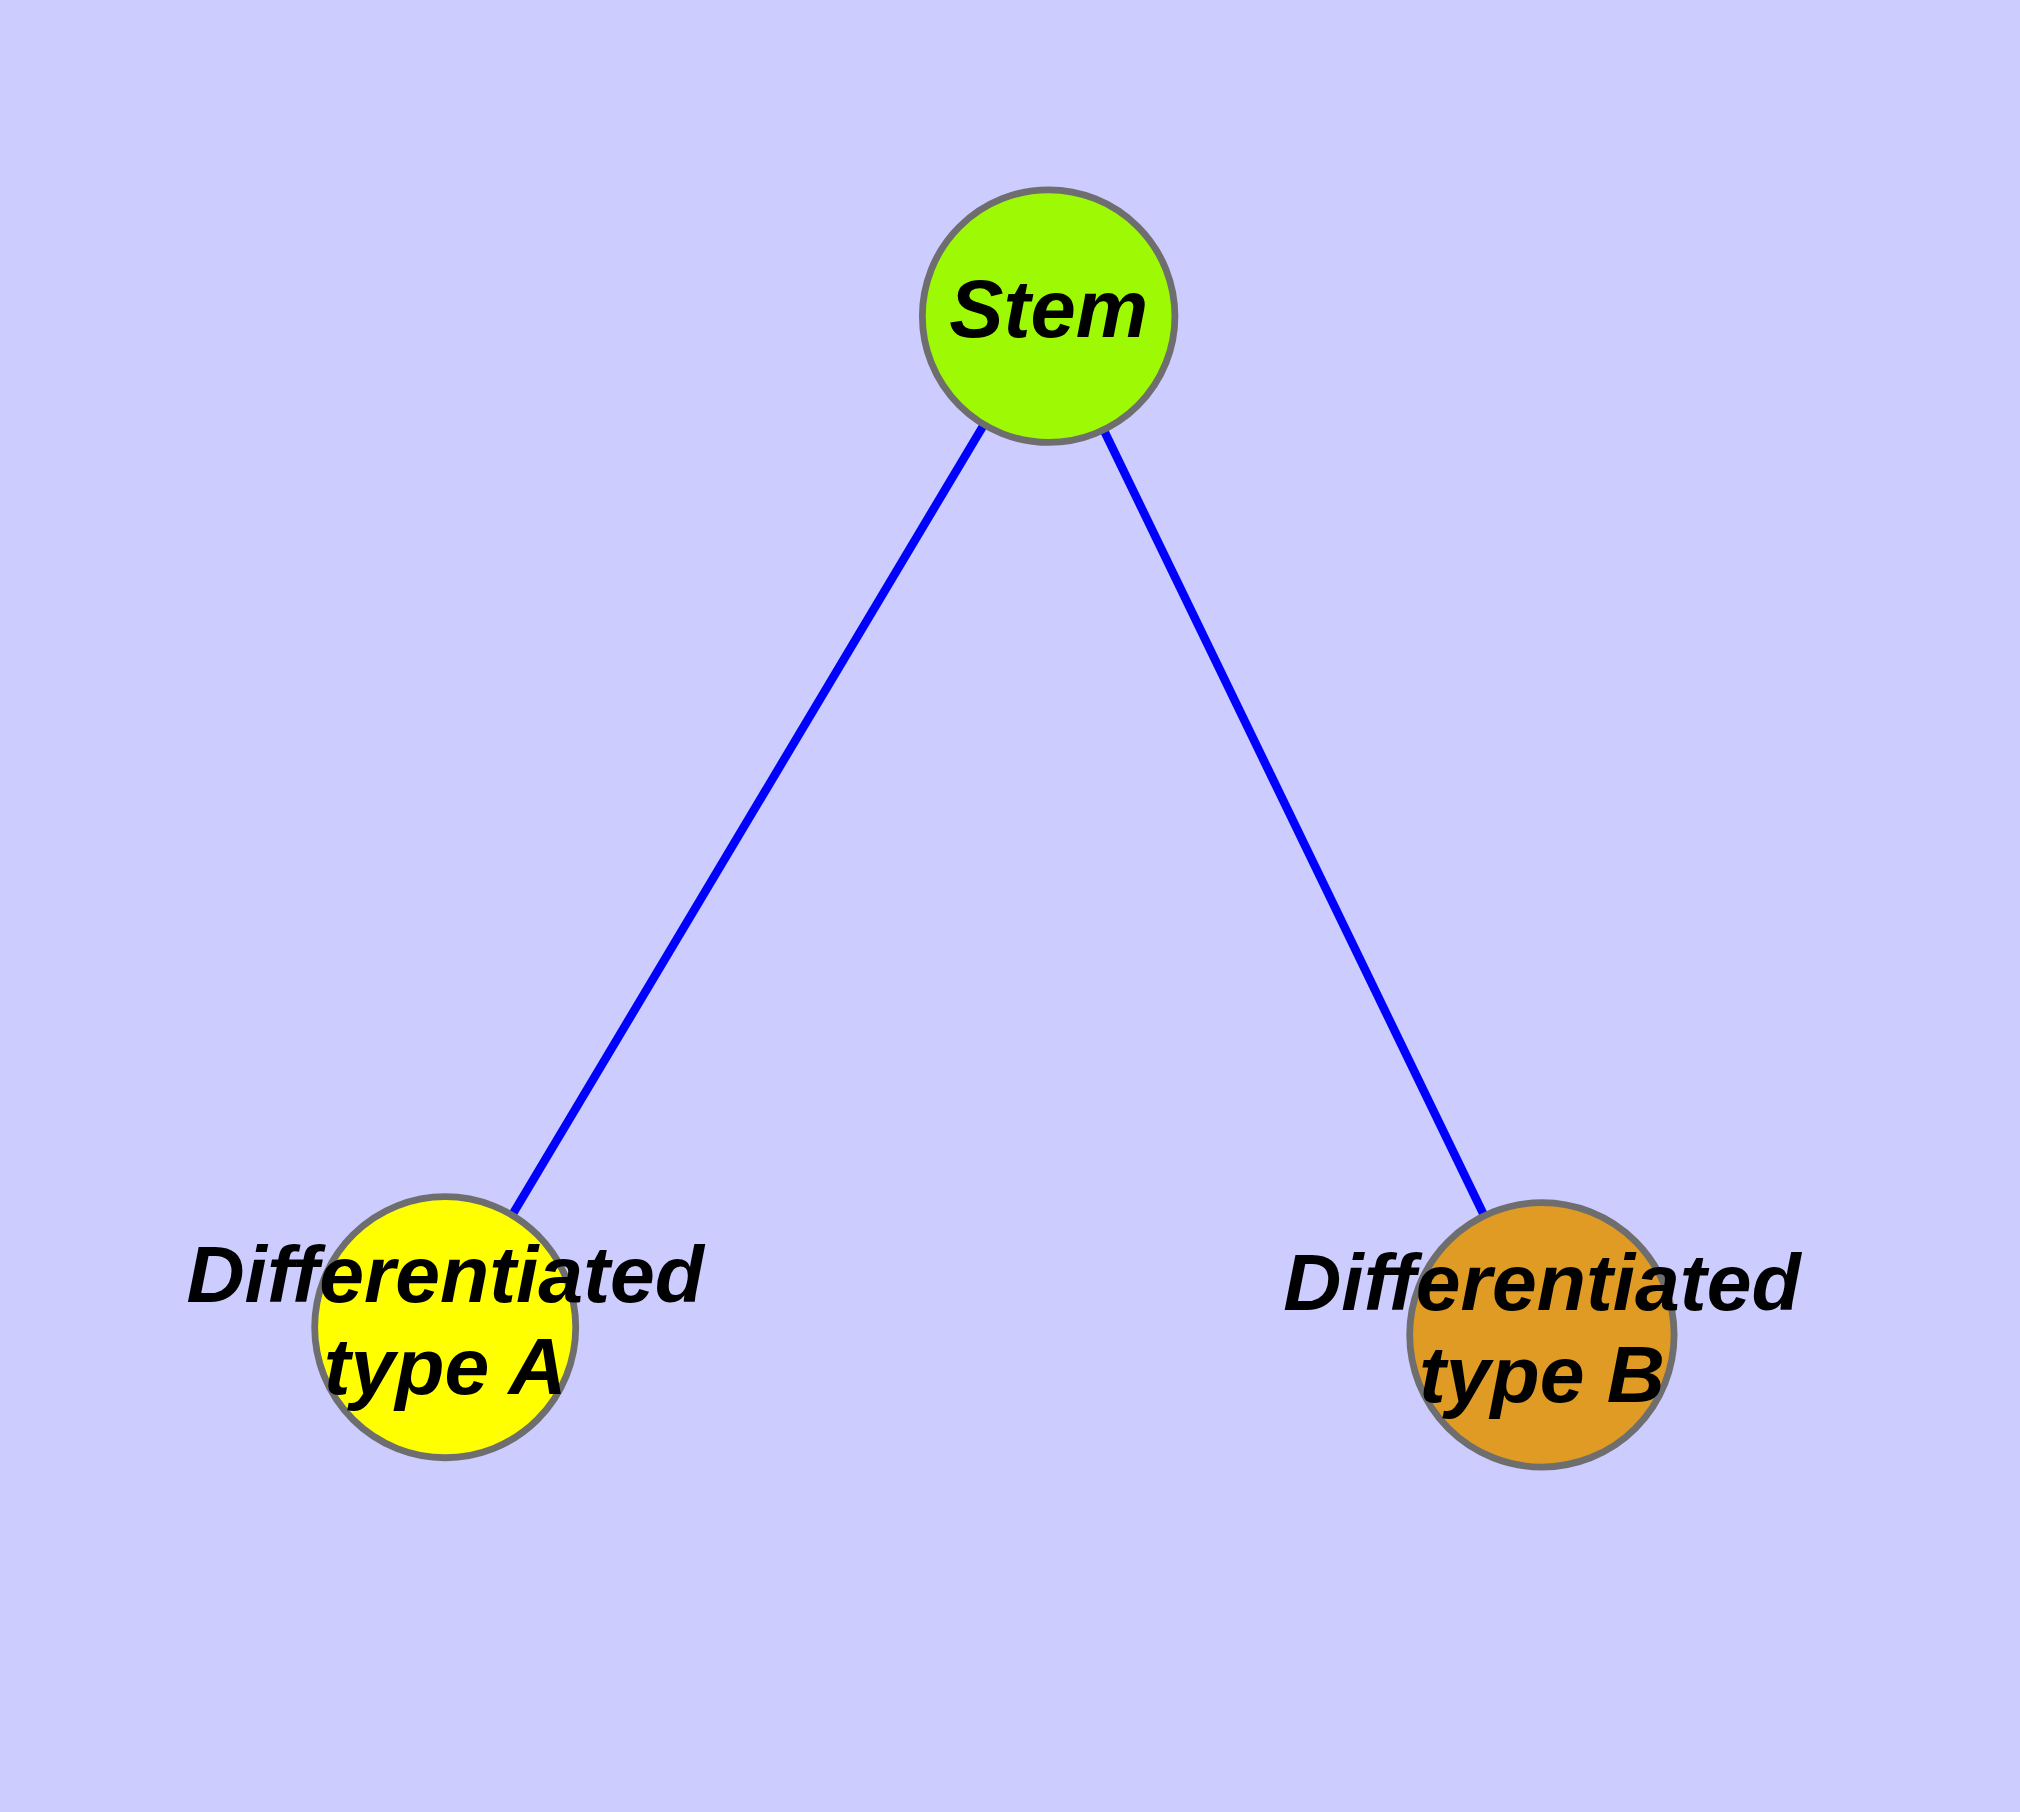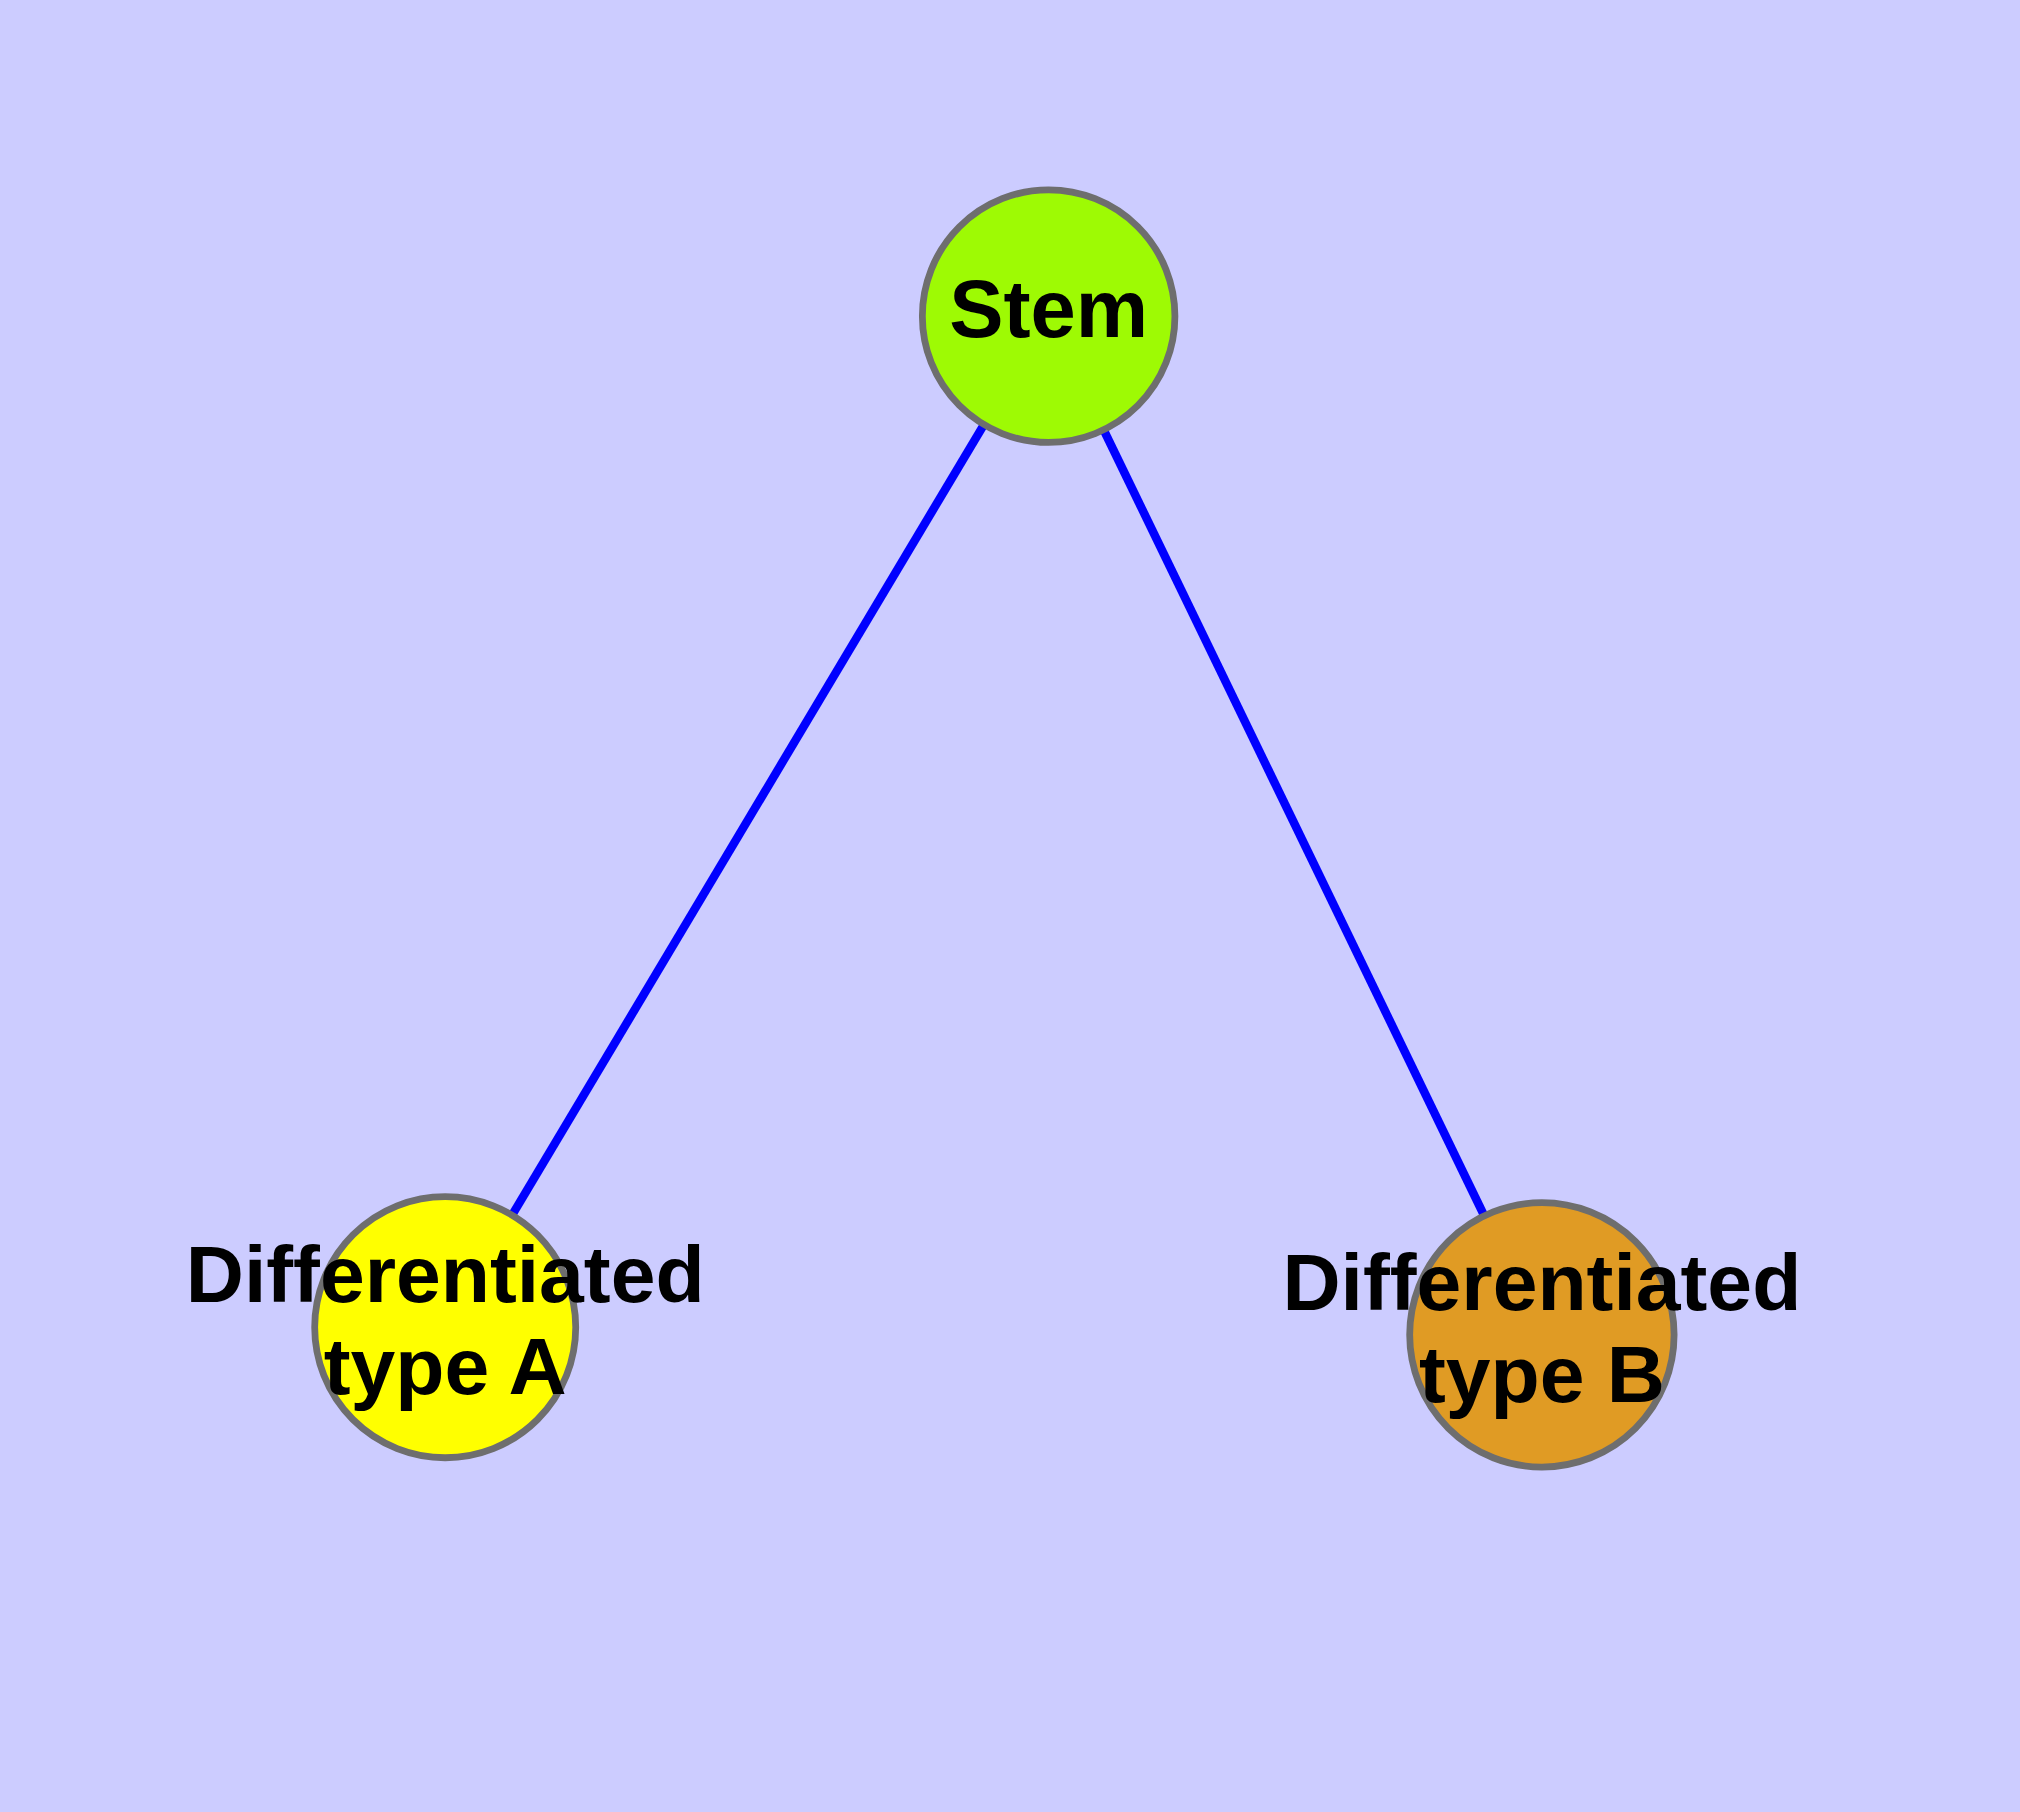--- a/index.html
+++ b/index.html
@@ -10,20 +10,21 @@
   body {
     background: #ffffff;
     font-family: "Liberation Sans", sans-serif;
   }
   #canvas {
     position: relative;
     width: 2021px;
     height: 1812px;
     overflow: hidden;
     background: #ccccff;
+    font-style: italic;
   }
   #graph-svg {
     position: absolute;
     left: 0;
     top: 0;
     width: 2021px;
     height: 1812px;
     display: block;
   }
   .node-label {

